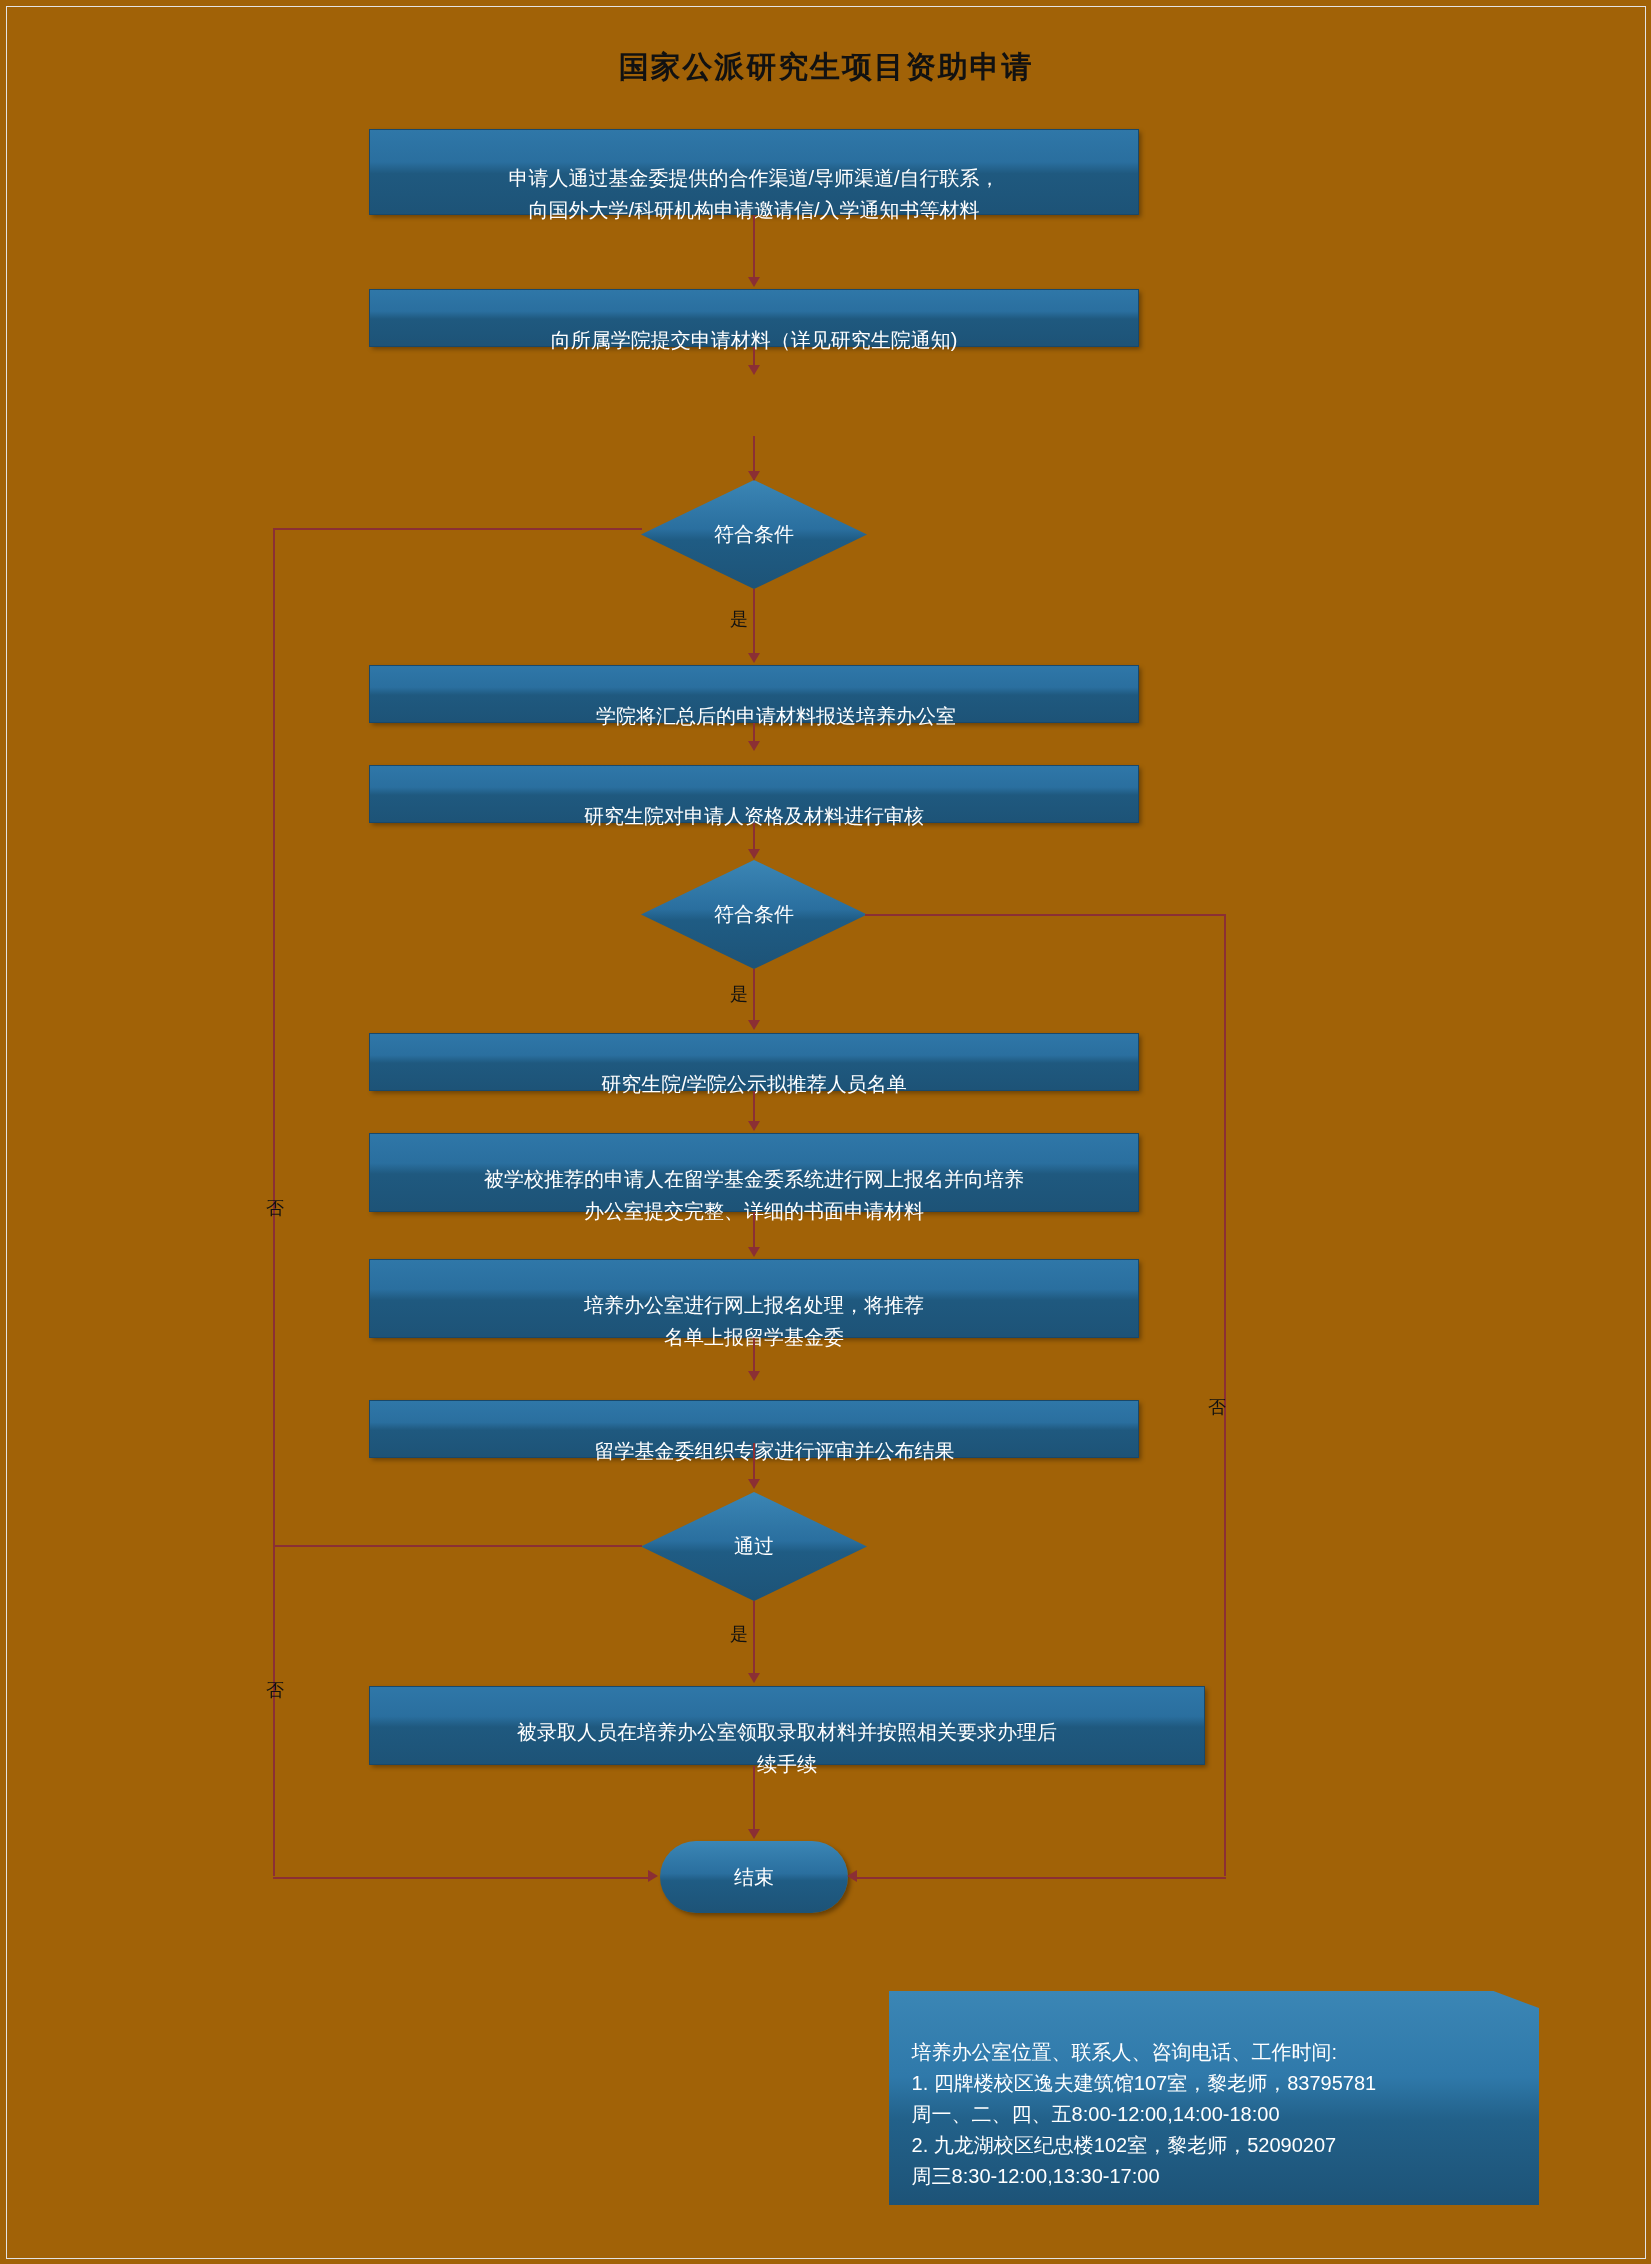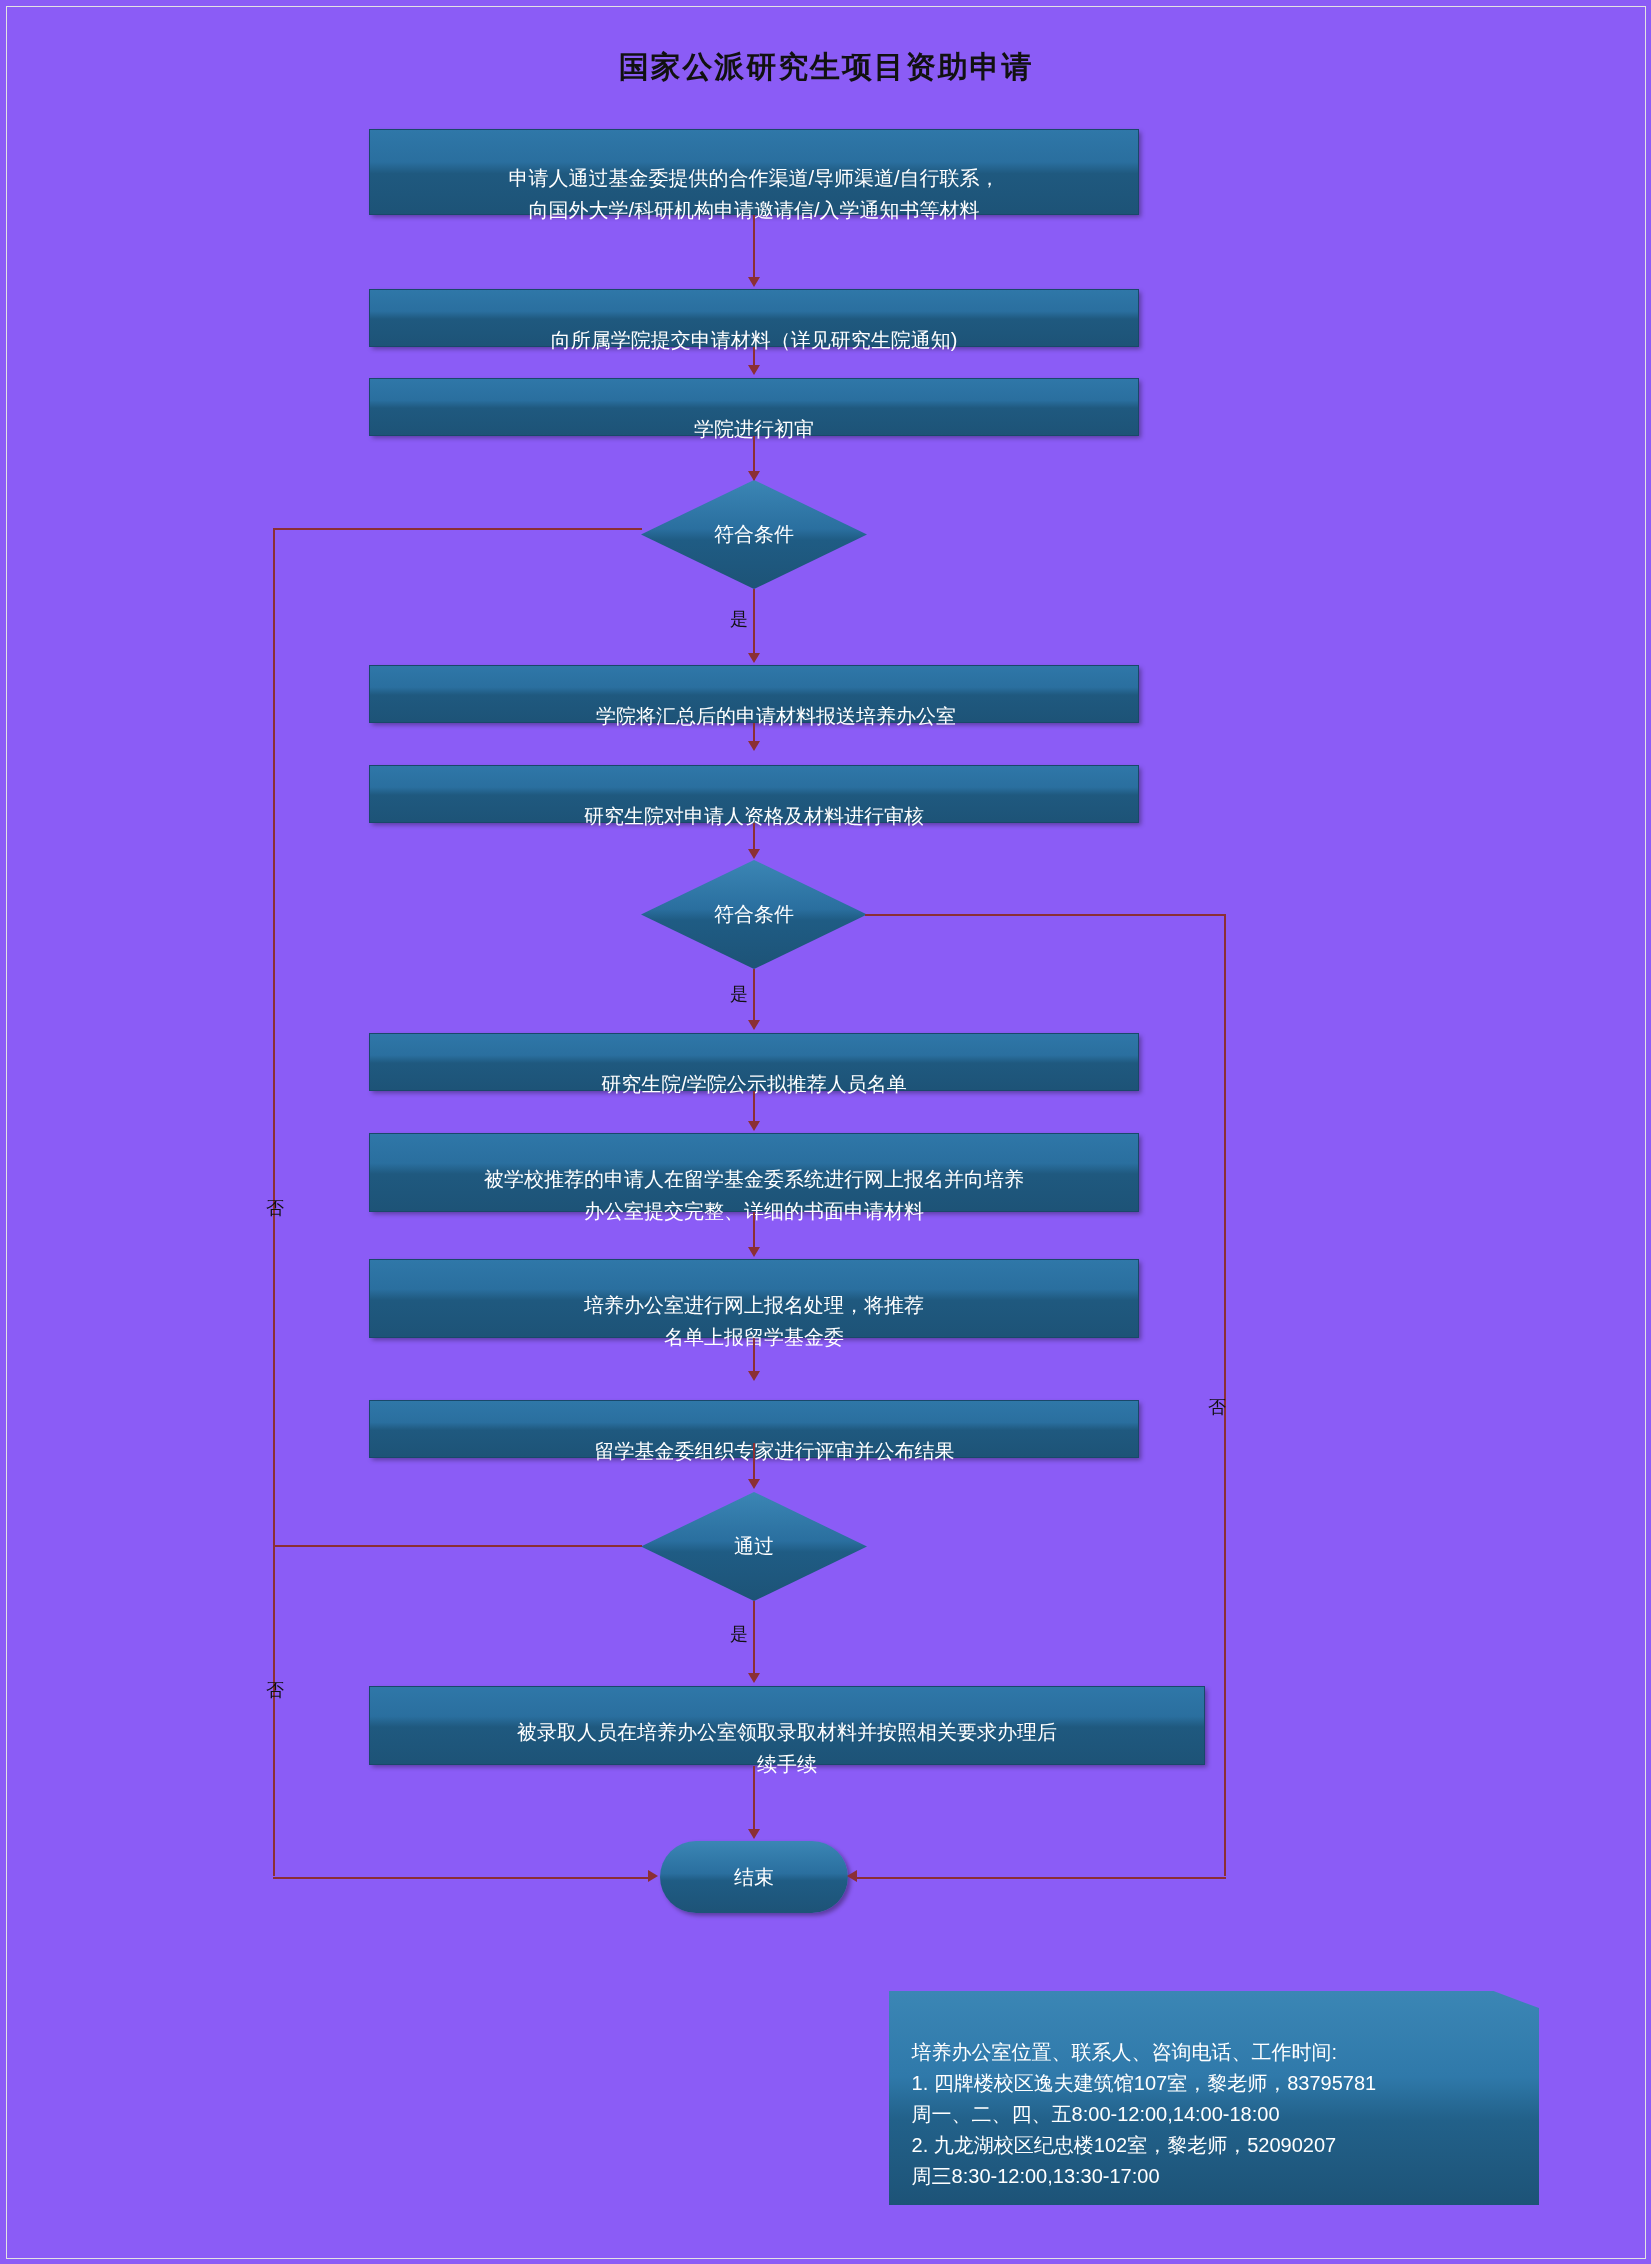--- a/index.html
+++ b/index.html
@@ -5,21 +5,21 @@
   html,body{margin:0;padding:0;}
   body{
     width:1652px;height:2265px;
     background:#ffffff;
     font-family:"Liberation Sans","DejaVu Sans",sans-serif;
     position:relative;
     overflow:hidden;
   }
   #page{
     position:absolute;left:0;top:0;width:1652px;height:2265px;
-    background:#8b5cf6;
+    background:#a16207;
   }
   
   #page::after{
     content:"";position:absolute;left:5.6px;top:5.6px;right:5.6px;bottom:5.6px;
     border:0.9px solid #e3e3e3;pointer-events:none;
   }
   .title{
     position:absolute;
     left:0;top:47px;width:1652px;
     text-align:center;
@@ -121,23 +121,20 @@
 
   <div class="box" style="left:369px;top:129px;width:770px;height:86px;">
     <span>申请人通过基金委提供的合作渠道/导师渠道/自行联系，
 向国外大学/科研机构申请邀请信/入学通知书等材料</span>
   </div>
 
   <div class="box" style="left:369px;top:289px;width:770px;height:58px;">
     <span>向所属学院提交申请材料（详见研究生院通知)</span>
   </div>
 
-  <div class="box" style="left:369px;top:378px;width:770px;height:58px;">
-    <span>学院进行初审</span>
-  </div>
 
   <div class="diamond" style="left:641px;top:480px;width:226px;height:109px;">
     <div class="shape"></div>
     <div class="txt">符合条件</div>
   </div>
 
   <div class="box" style="left:369px;top:665px;width:770px;height:58px;padding-left:44px;">
     <span>学院将汇总后的申请材料报送培养办公室</span>
   </div>
 

